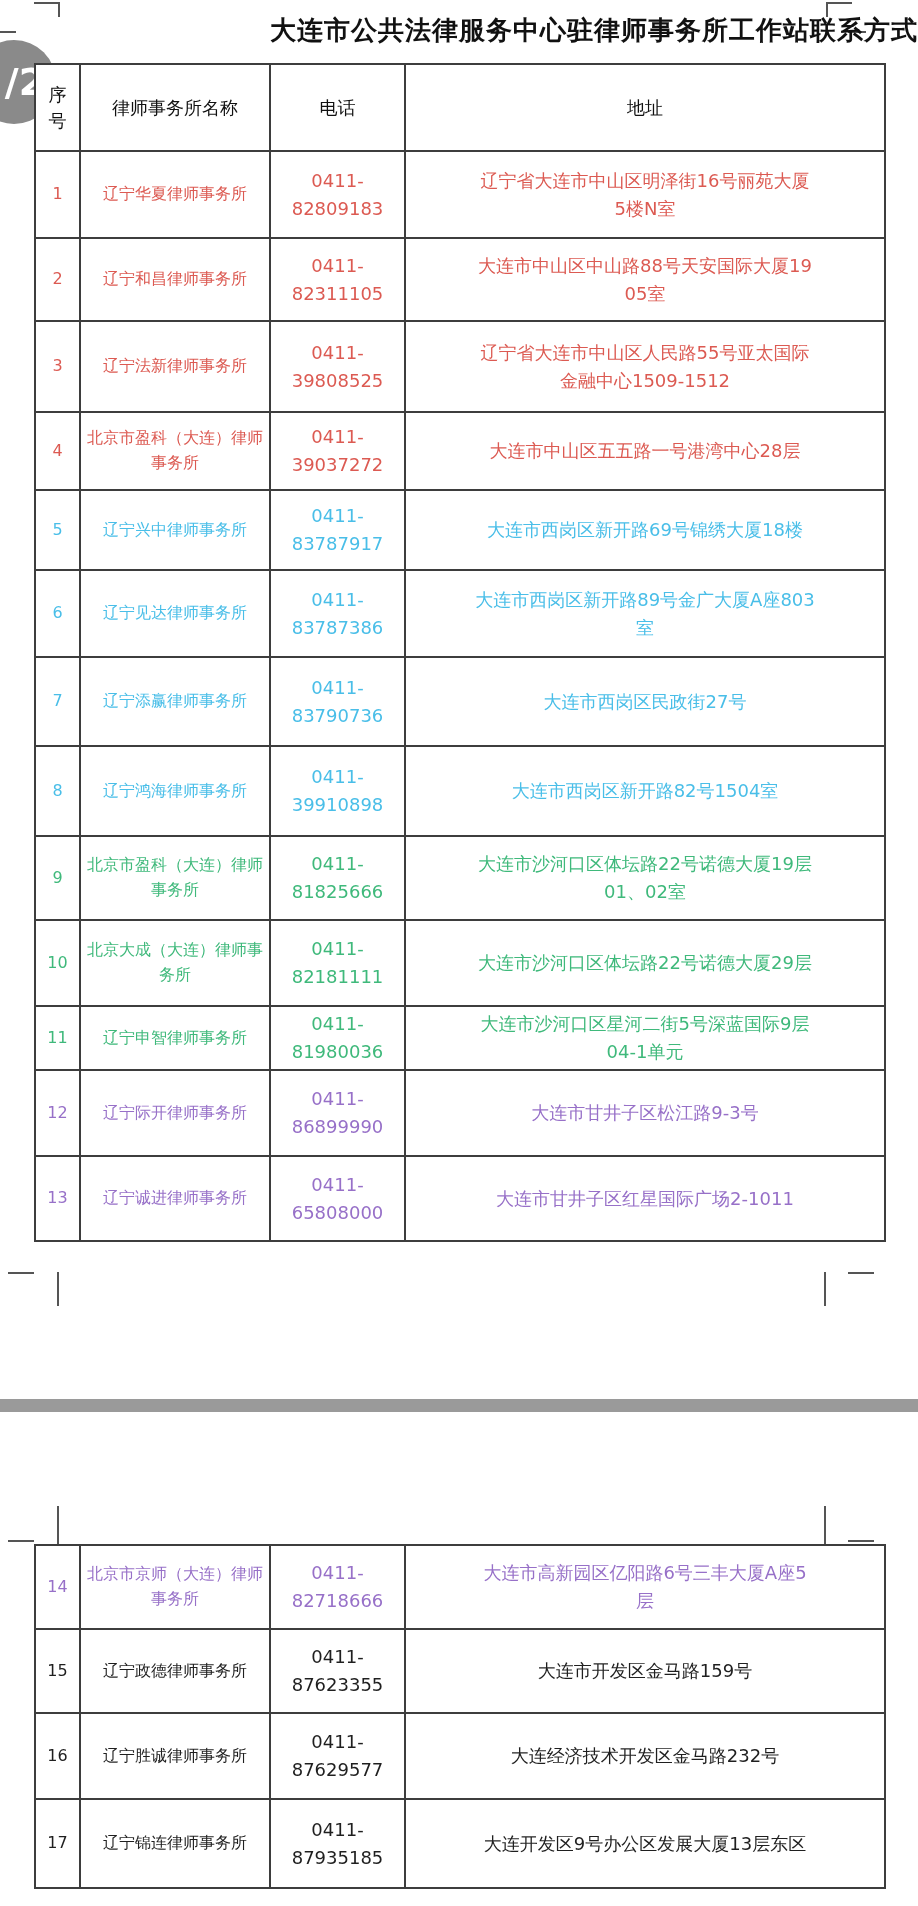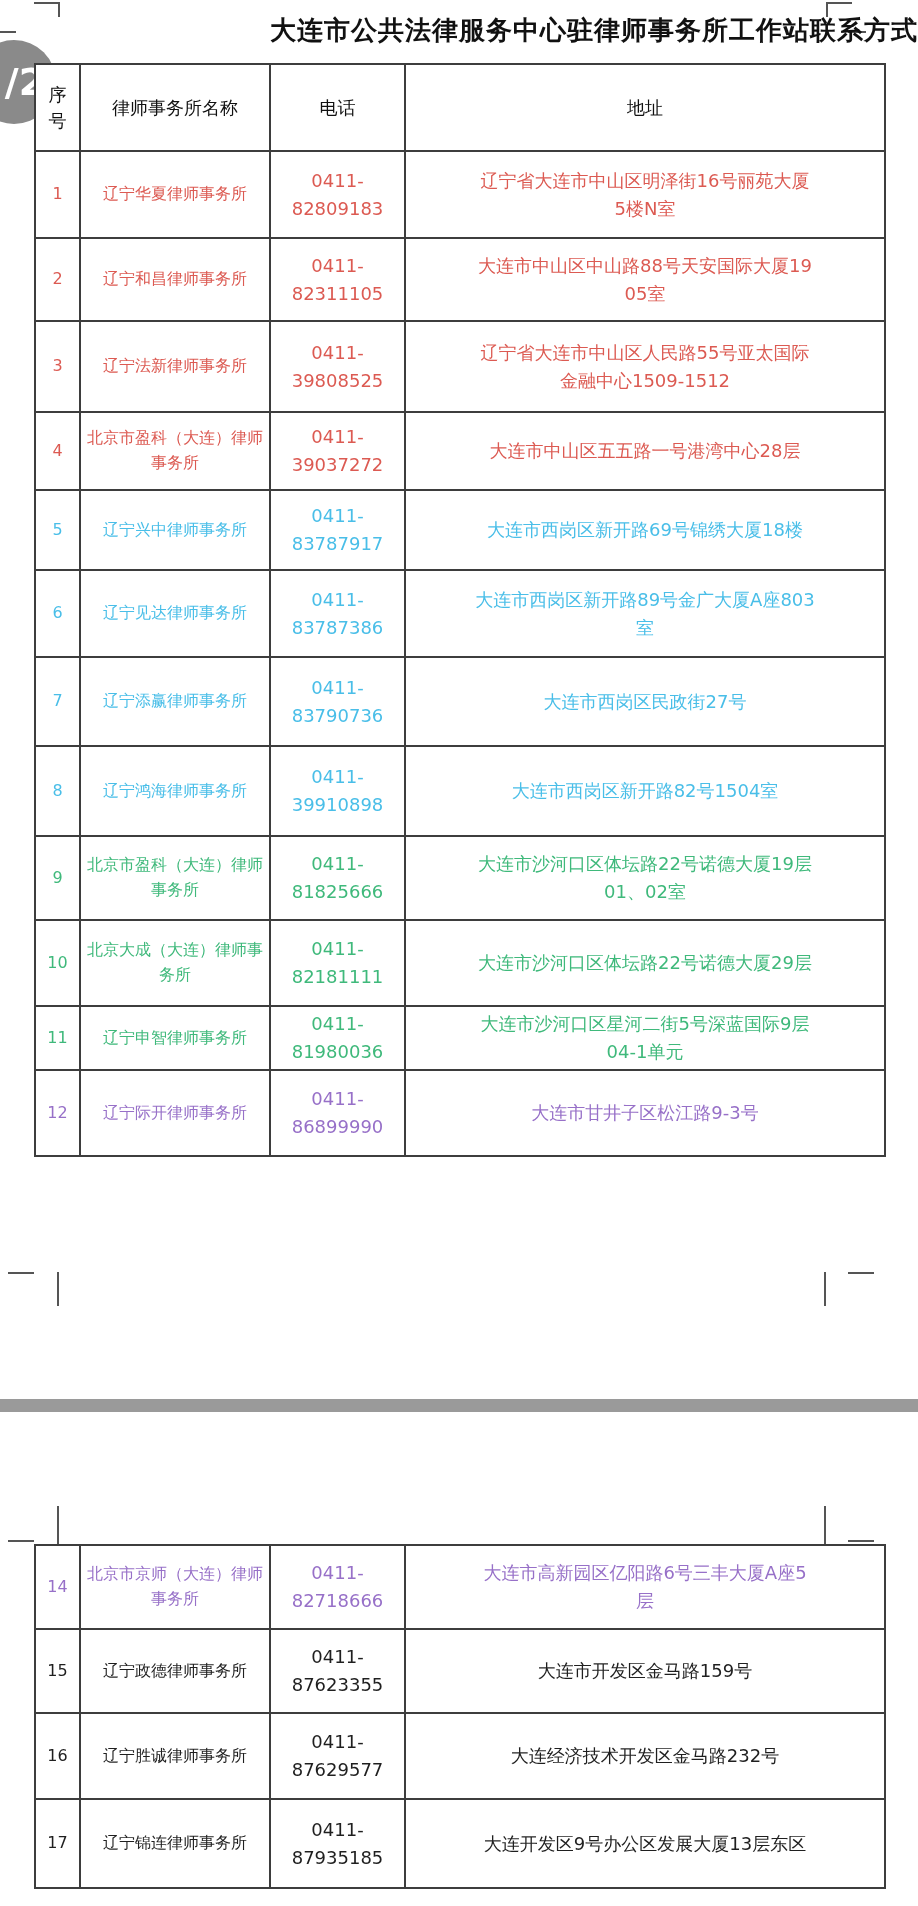--- a/index.html
+++ b/index.html
@@ -169,20 +169,27 @@
           <td class="c-address"><span class="pre">大连市沙河口区星河二街5号深蓝国际9层
 04-1单元</span></td>
         </tr>
         <tr style="height: 86px; color: rgb(151, 112, 200);">
           <td class="c-index"><span class="pre">12</span></td>
           <td class="c-name"><span class="pre">辽宁际开律师事务所</span></td>
           <td class="c-phone"><span class="pre">0411-
 86899990</span></td>
           <td class="c-address"><span class="pre">大连市甘井子区松江路9-3号</span></td>
         </tr>
+        <tr style="height: 85px; color: rgb(151, 112, 200);">
+          <td class="c-index"><span class="pre">13</span></td>
+          <td class="c-name"><span class="pre">辽宁诚进律师事务所</span></td>
+          <td class="c-phone"><span class="pre">0411-
+65808000</span></td>
+          <td class="c-address"><span class="pre">大连市甘井子区红星国际广场2-1011</span></td>
+        </tr>
       </tbody>
   </table>
 
   <table id="table-2">
     <colgroup>
         <col style="width:45px">
         <col style="width:190px">
         <col style="width:135px">
         <col style="width:480px">
       </colgroup>

